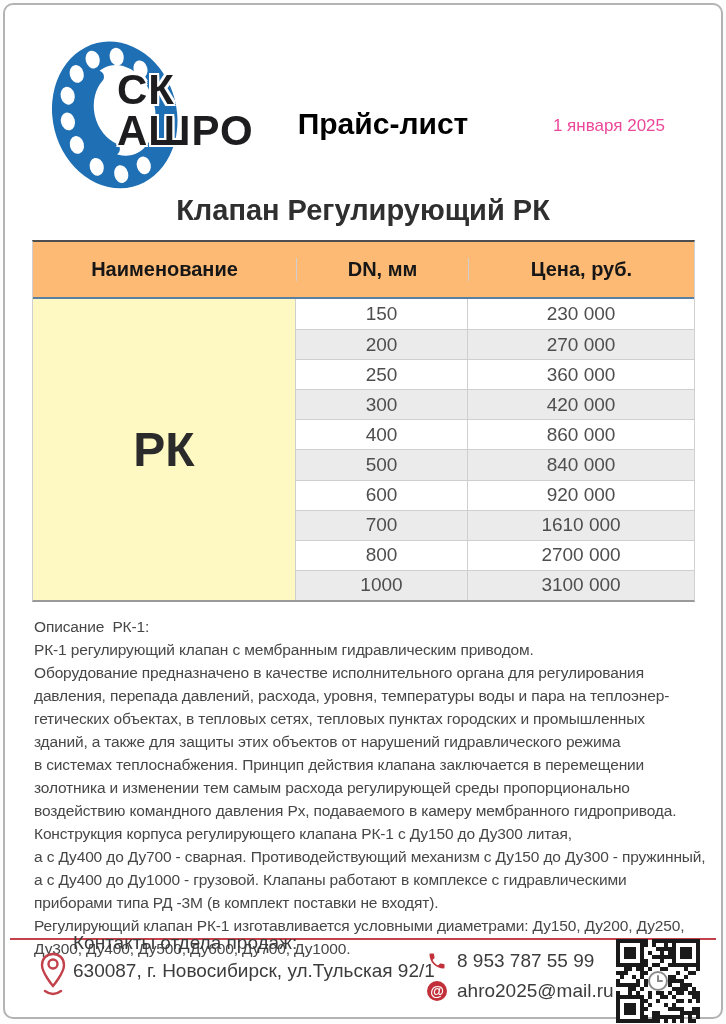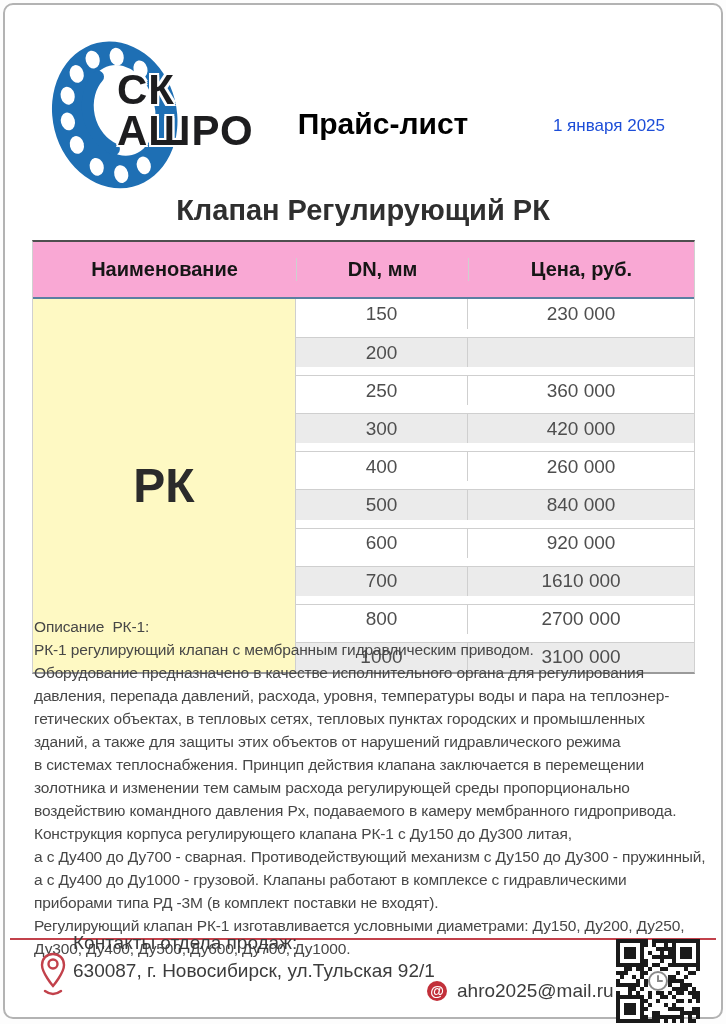--- a/index.html
+++ b/index.html
@@ -20,45 +20,45 @@
     position:absolute;left:88px;top:42px;
     font-weight:900;font-size:42px;line-height:0.98;color:#1d1d1f;
     letter-spacing:1px;
     text-shadow:2px 0 0 #fff,-2px 0 0 #fff,0 2px 0 #fff,0 -2px 0 #fff,
                 2px 2px 0 #fff,-2px -2px 0 #fff,2px -2px 0 #fff,-2px 2px 0 #fff;
   }
   .page-title{
     position:absolute;left:0;right:0;top:102px;text-align:center;text-indent:40px;
     font-size:30px;font-weight:bold;color:#000000;margin:0;
   }
-  .date{position:absolute;right:56px;top:111px;font-size:17px;color:#1d4ed8;}
+  .date{position:absolute;right:56px;top:111px;font-size:17px;color:#ec4899;}
   .product-title{
     position:absolute;left:0;right:0;top:181px;text-align:center;
     font-size:29px;font-weight:bold;color:#2f2f2f;margin:8px;
   }
   
   .price-table{
     position:absolute;left:27px;top:235px;width:663px;
     border-top:2px solid #4f4f4f;border-bottom:2px solid #9a9a9a;
     border-left:1px solid #d0d0d0;border-right:1px solid #d0d0d0;
     box-sizing:border-box;
   }
-  .thead{display:flex;background:#f9a8d4;height:55px;align-items:center;
+  .thead{display:flex;background:#fdba74;height:55px;align-items:center;
          border-bottom:2px solid #5a7fa2;}
   .th{font-weight:bold;font-size:20px;color:#161616;text-align:center;box-sizing:border-box;}
   .th-name{width:263px;}
   .th-dn{width:172px;border-left:1px solid #cfcfcf;}
   .th-price{flex:1;border-left:1px solid #cfcfcf;}
   .tbody{display:flex;}
   .name-cell{
     width:263px;display:flex;align-items:center;justify-content:center;
     font-size:48px;font-weight:bold;color:#2b2b2b;
     border-right:1px solid #cfcfcf;box-sizing:border-box;background:#fef9c3;
   }
-  .rows{flex:1;display:flex;flex-direction:column;gap:8px;}
+  .rows{flex:1;display:flex;flex-direction:column;}
   .trow{display:flex;height:30.1px;box-sizing:border-box;
        border-top:1px solid #cfcfcf;font-size:19px;color:#4e4e4e;}
   .trow:first-child{border-top:none;}
   .trow:nth-child(even){background:#ebebeb;}
   .cell{display:flex;align-items:center;justify-content:center;box-sizing:border-box;}
   .cell-dn{width:172px;border-right:1px solid #cfcfcf;}
   .cell-price{flex:1;}
   
   .description{
     position:absolute;left:29px;top:610px;width:672px;
@@ -122,32 +122,33 @@
     </div>
     <div class="tbody">
       <div class="name-cell">РК</div>
       <div class="rows">
         <div class="trow">
             <div class="cell cell-dn">150</div>
             <div class="cell cell-price">230 000</div>
           </div>
         <div class="trow">
             <div class="cell cell-dn">200</div>
+            <div class="cell cell-price">270 000</div>
           </div>
         <div class="trow">
             <div class="cell cell-dn">250</div>
             <div class="cell cell-price">360 000</div>
           </div>
         <div class="trow">
             <div class="cell cell-dn">300</div>
             <div class="cell cell-price">420 000</div>
           </div>
         <div class="trow">
             <div class="cell cell-dn">400</div>
-            <div class="cell cell-price">260 000</div>
+            <div class="cell cell-price">860 000</div>
           </div>
         <div class="trow">
             <div class="cell cell-dn">500</div>
             <div class="cell cell-price">840 000</div>
           </div>
         <div class="trow">
             <div class="cell cell-dn">600</div>
             <div class="cell cell-price">920 000</div>
           </div>
         <div class="trow">
@@ -188,20 +189,28 @@
     <path d="M14 3 C7.5 3 3 7.8 3 14 C3 22 14 35 14 35 C14 35 25 22 25 14 C25 7.8 20.5 3 14 3 Z" fill="none" stroke="#c2414b" stroke-width="2.4"></path>
     <circle cx="14" cy="13" r="4.5" fill="none" stroke="#c2414b" stroke-width="2.4"></circle>
     <path d="M6 40 q8 6 16 0" fill="none" stroke="#c2414b" stroke-width="2.4" stroke-linecap="round"></path>
   </svg>
 
   <div class="contacts">
     <div>Контакты отдела продаж:</div>
     <div>630087, г. Новосибирск, ул.Тульская 92/1</div>
   </div>
 
+  <div class="phone-row">
+    <span class="mini-icon">
+      <svg width="20" height="20" viewBox="0 0 24 24">
+        <path fill="#c2303a" d="M6.62 10.79c1.44 2.83 3.76 5.14 6.59 6.59l2.2-2.2c.27-.27.67-.36 1.02-.24 1.12.37 2.33.57 3.57.57.55 0 1 .45 1 1V20c0 .55-.45 1-1 1-9.39 0-17-7.61-17-17 0-.55.45-1 1-1h3.5c.55 0 1 .45 1 1 0 1.25.2 2.45.57 3.57.11.35.03.74-.25 1.02l-2.2 2.2z"></path>
+      </svg>
+    </span>
+    <span>8 953 787 55 99</span>
+  </div>
 
   <div class="email-row">
     <span class="mini-icon">
         <span class="at-glyph">@</span>
       </span>
     <span>ahro2025@mail.ru</span>
   </div>
 
   <svg class="qr" viewBox="0 0 84 84">
       <rect x="28" y="0" width="4" height="4" fill="#1a1a1a"></rect>

